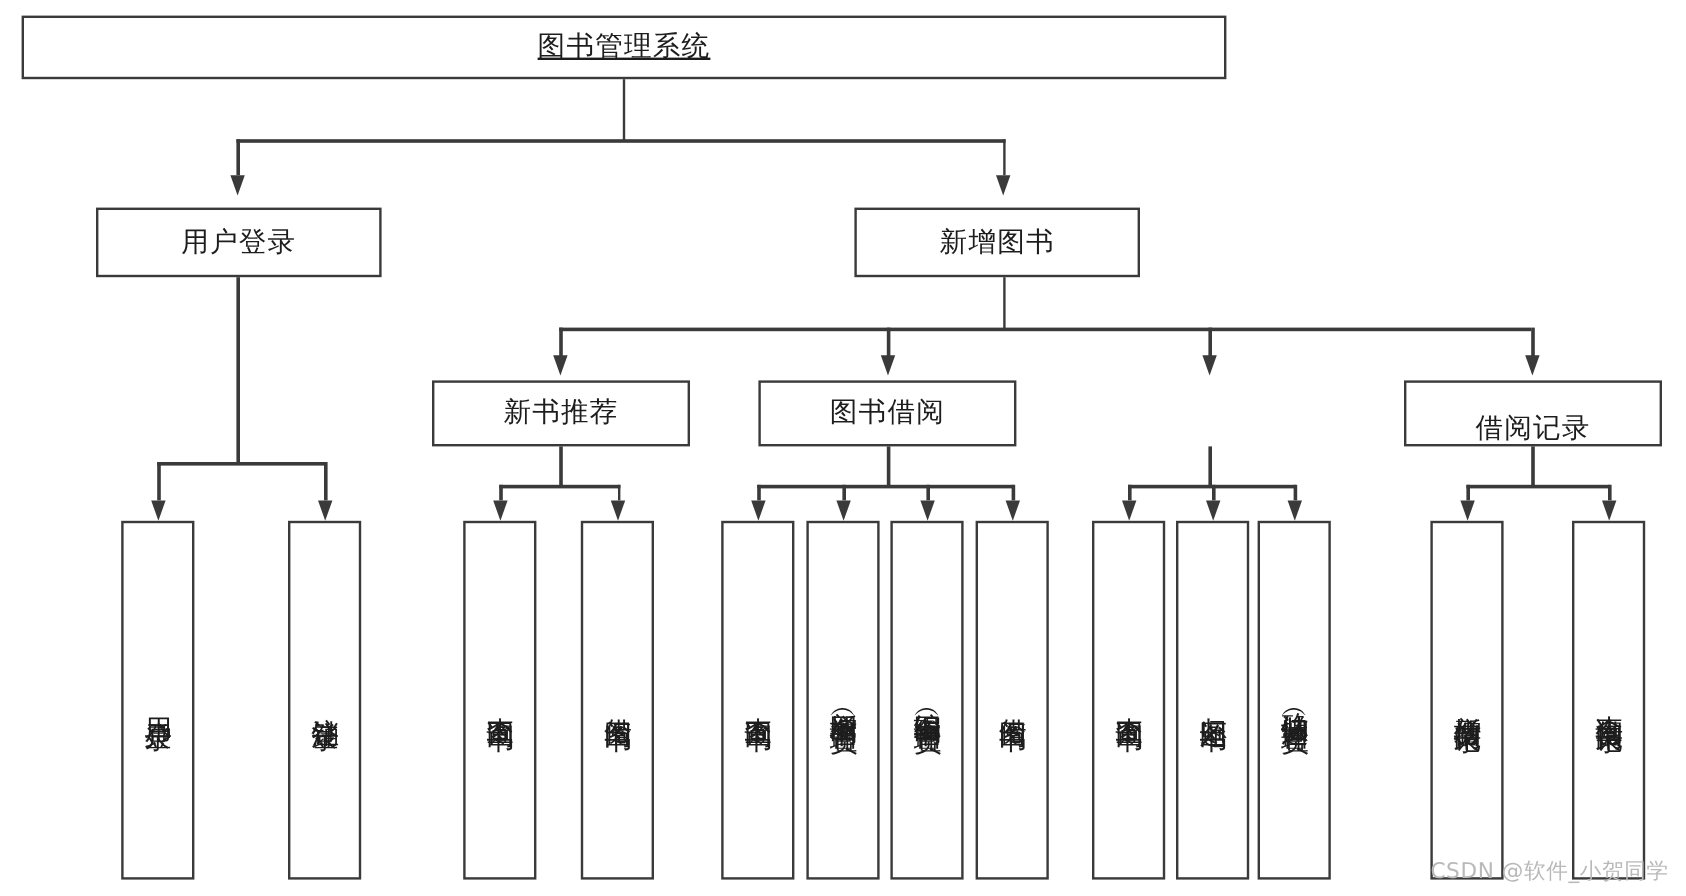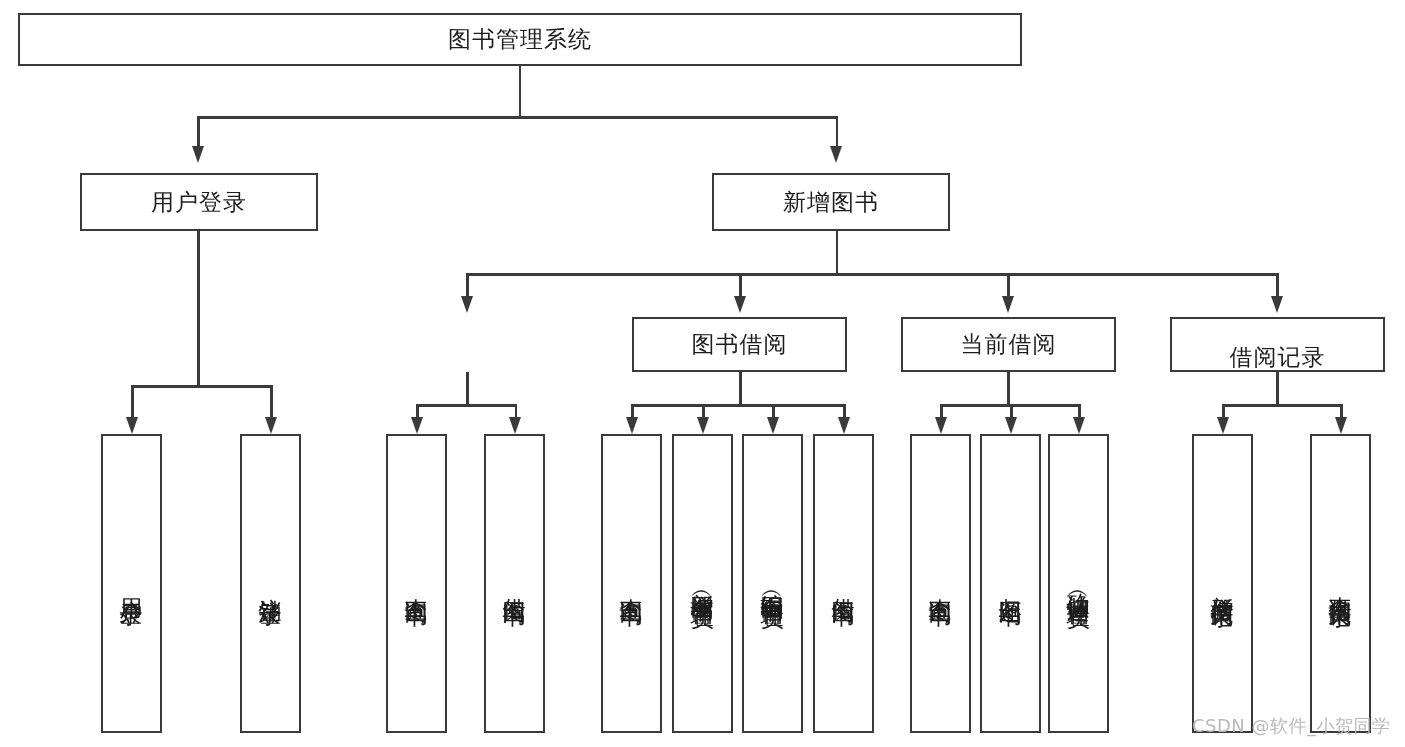--- a/index.html
+++ b/index.html
@@ -79,21 +79,21 @@
     font-size: 18px;
     white-space: nowrap;
     letter-spacing: 0.5px;
   }
 </style>
 </head>
 <body>
 
 <div id="canvas">
 
-  <div class="node root h" style="left:18px; top:13px; width:1004px; height:53px;">
+  <div class="node root h" style="left:18px; top:13px; width:1004px; height:53px;text-decoration:underline;">
     <span class="label">图书管理系统</span>
   </div>
 
   <div class="seg-v" style="left:518.5px; top:66px; height:51px;"></div>
   <div class="seg-h" style="left:197px; top:116px; width:641px;"></div>
   <div class="seg-v" style="left:197px; top:116px; height:30px;"></div>
   <div class="arrow" style="left:191.7px; top:146px;"></div>
   <div class="seg-v" style="left:835.5px; top:116px; height:30px;"></div>
   <div class="arrow" style="left:830.2px; top:146px;"></div>
 
@@ -116,25 +116,25 @@
   <div class="seg-h" style="left:466px; top:273px; width:810px;"></div>
   <div class="seg-v" style="left:466px; top:273px; height:24px;"></div>
   <div class="arrow" style="left:460.7px; top:296px;"></div>
   <div class="seg-v" style="left:739px; top:273px; height:24px;"></div>
   <div class="arrow" style="left:733.7px; top:296px;"></div>
   <div class="seg-v" style="left:1007px; top:273px; height:24px;"></div>
   <div class="arrow" style="left:1001.7px; top:296px;"></div>
   <div class="seg-v" style="left:1276px; top:273px; height:24px;"></div>
   <div class="arrow" style="left:1270.7px; top:296px;"></div>
 
+  <div class="node h" style="left:360px; top:317px; width:215px; height:55px;">
+    <span class="label">新书推荐</span>
+  </div>
   <div class="node h" style="left:632px; top:317px; width:215px; height:55px;">
     <span class="label">图书借阅</span>
-  </div>
-  <div class="node h" style="left:901px; top:317px; width:215px; height:55px;">
-    <span class="label">当前借阅</span>
   </div>
   <div class="node h" style="left:1170px; top:317px; width:215px; height:55px;align-items:flex-end;">
     <span class="label">借阅记录</span>
   </div>
 
   <div class="seg-v" style="left:466px; top:372px; height:34px;"></div>
   <div class="seg-h" style="left:416px; top:404px; width:101px;"></div>
   <div class="seg-v" style="left:416px; top:404px; height:13px;"></div>
   <div class="arrow" style="left:410.7px; top:417px;"></div>
   <div class="seg-v" style="left:514.5px; top:404px; height:13px;"></div>

